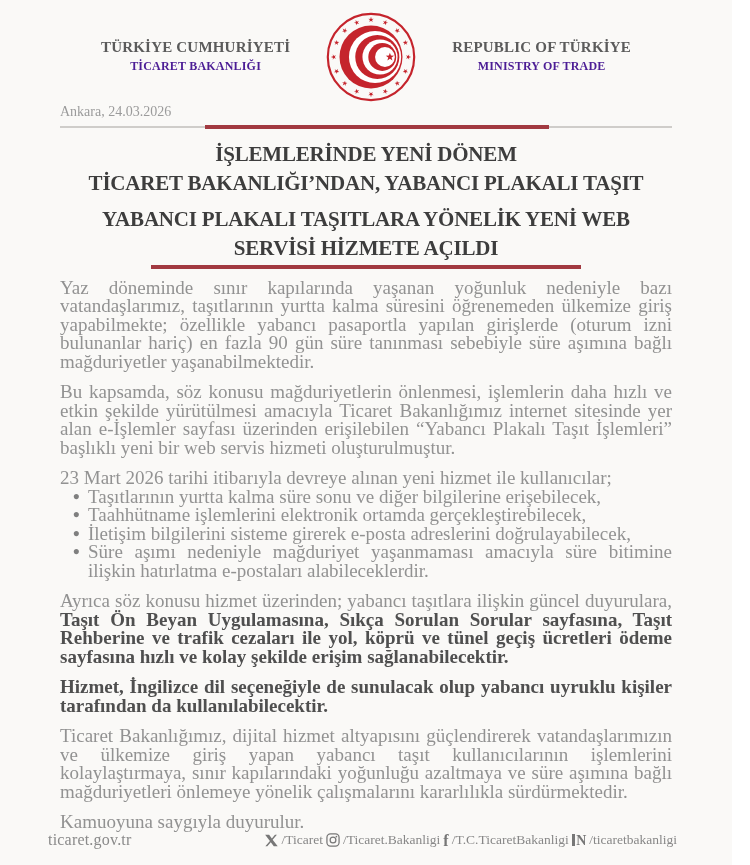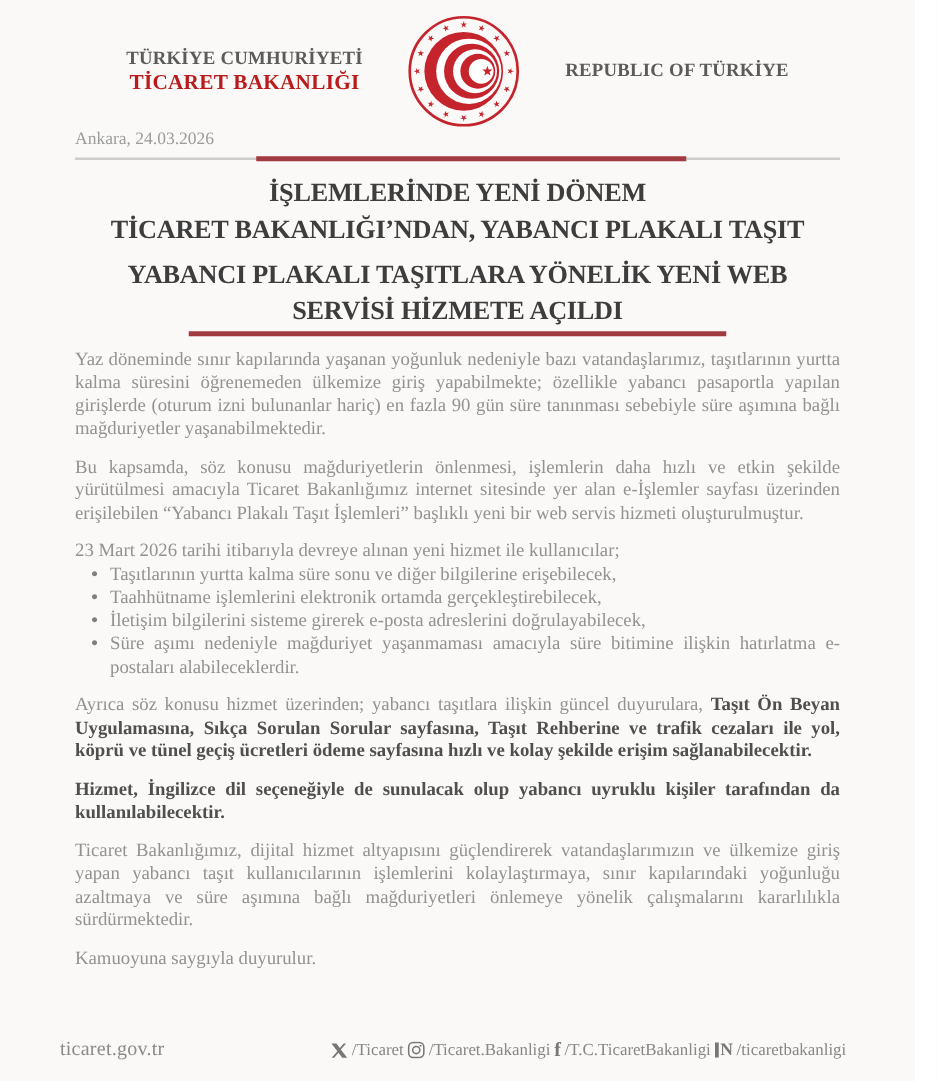--- a/index.html
+++ b/index.html
@@ -6,34 +6,34 @@
   .page{
     width:732px;height:865px;position:relative;overflow:hidden;
     background:#faf9f7;
     font-family:Liberation Serif, serif;
     color:#929292;
   }
   
   .hdr{display:flex;justify-content:center;align-items:center;gap:36px;padding-top:12px;}
   .hdr-block{text-align:center;}
   .hdr-l1{font-size:15px;font-weight:600;color:#5b5b5b;letter-spacing:.2px;line-height:18px;}
-  .hdr-l2{font-size:17px;font-weight:800;color:#b91c1c;letter-spacing:.2px;line-height:20px;}
+  .hdr-l2{font-size:12px;font-weight:800;color:#4c1d95;letter-spacing:.2px;line-height:20px;}
   .emblem{width:90px;height:90px;flex:0 0 auto;}
   
   .dateline{margin:2px 60px 0;font-size:14px;color:#9b9b9b;line-height:16px;}
   .divider1{margin:6px 60px 0;height:2px;background:#cfcdca;position:relative;}
   .divider1-red{position:absolute;left:145px;width:344px;top:-1px;height:4px;background:#a23a41;}
   
   .title{margin:0;text-align:center;font-weight:800;color:#3d3d3d;font-size:21px;line-height:29px;letter-spacing:-0.2px;}
   .title span{display:block;white-space:nowrap;}
   .title-1{margin-top:12px;}
   .title-2{margin-top:7px;}
   .title-underline{width:430px;height:3.5px;background:#a23a41;margin:2px auto 0;}
   
-  .content{margin:10px 60px 0;font-size:15px;line-height:18.5px;text-align:justify;}
+  .content{margin:10px 60px 0;font-size:19px;line-height:18.5px;text-align:justify;}
   .content p{margin:0 0 12px;}
   .content p.no-gap{margin-bottom:0;}
   .content strong,.content .bold{color:#4f4f4f;font-weight:700;}
   .bullets{list-style:none;margin:0 0 12px 13px;padding:0;}
   .bullets li{position:relative;padding-left:15px;text-align:justify;}
   .bullets .dot{position:absolute;left:0;top:0;color:#7f7f7f;font-weight:700;}
   .closing{margin-bottom:0;}
   
   .ftr{position:absolute;left:48px;right:55px;bottom:16px;display:flex;justify-content:space-between;align-items:center;}
   .site{font-size:16px;color:#8a8a8a;letter-spacing:.2px;}
@@ -81,20 +81,21 @@
         <circle cx="54.5" cy="50" r="29" fill="#ffffff"></circle>
         <circle cx="57" cy="50" r="24.5" fill="#c5242c"></circle>
         <circle cx="60" cy="50" r="19.5" fill="#ffffff"></circle>
         <circle cx="62.5" cy="50" r="15.5" fill="#c5242c"></circle>
         <circle cx="65.5" cy="50" r="11" fill="#ffffff"></circle>
         <path d="M71 45.2 L72.15 48.42 L75.57 48.52 L72.85 50.6 L73.82 53.88 L71 51.95 L68.18 53.88 L69.15 50.6 L66.43 48.52 L69.85 48.42 Z" fill="#c5242c"></path>
       </svg>
     </div>
     <div class="hdr-block">
       <div class="hdr-l1">REPUBLIC OF TÜRKİYE</div>
+      <div class="hdr-l2">MINISTRY OF TRADE</div>
     </div>
   </div>
 
   <div class="dateline">Ankara, 24.03.2026</div>
   <div class="divider1">
     <span class="divider1-red"></span>
   </div>
 
   <h1 class="title title-1">
     <span>İŞLEMLERİNDE YENİ DÖNEM</span>

